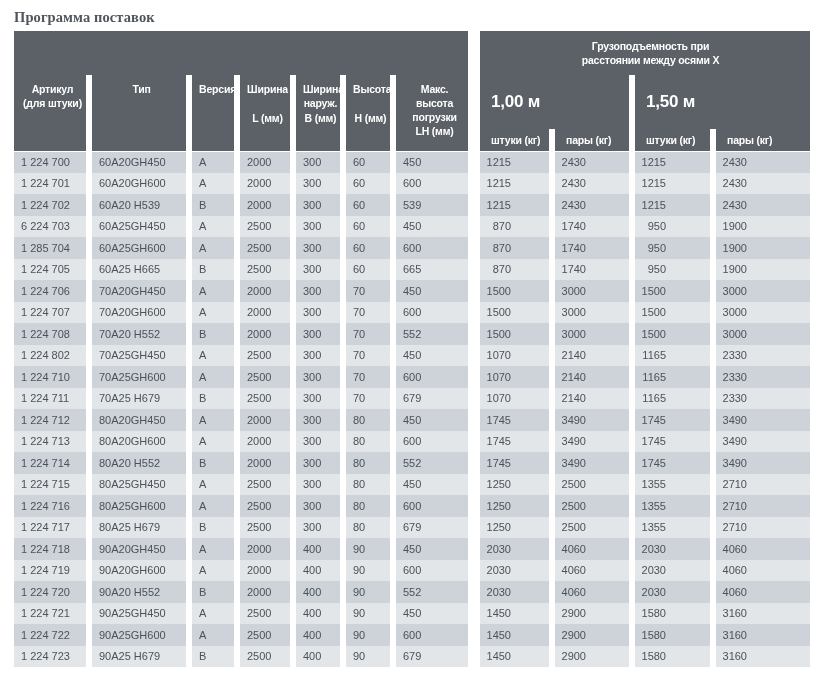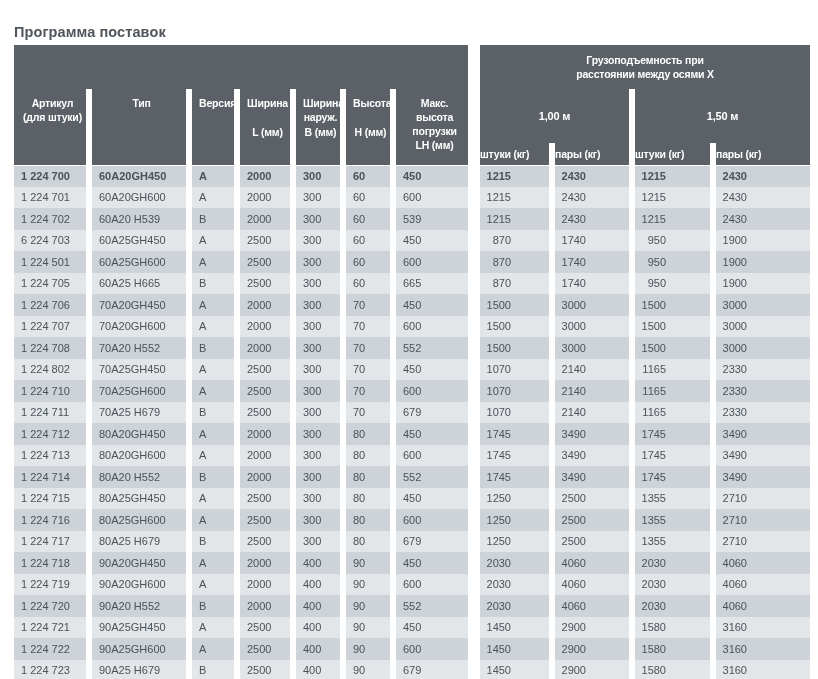--- a/index.html
+++ b/index.html
@@ -8,75 +8,76 @@
     width: 818px; height: 679px;
     background: #ffffff;
     font-family: "Liberation Sans", sans-serif;
     overflow: hidden;
   }
   .wrap { padding: 8px; }
   .page-title {
     font-size: 14.5px;
     font-weight: bold;
     color: #4f555b;
-    margin: 16px 0 5px 6px;
+    margin: 1px 0 5px 6px;
     letter-spacing: 0.1px;
+    font-family: Liberation Serif, serif;
   }
   table.supply {
     border-collapse: separate;
     border-spacing: 6px 0;
     table-layout: fixed;
     width: 808px;
   }
   th, td { padding: 0; margin: 0; }
   thead th {
     background: #5b6167;
     color: #ffffff;
     font-size: 10.5px;
     font-weight: bold;
     letter-spacing: -0.2px;
     text-align: left;
     vertical-align: top;
+    padding-left: 11px;
   }
   th.band { height: 44px; }
   th.cap-title {
     text-align: center;
     vertical-align: middle;
     white-space: pre-line;
     line-height: 14px;
   }
   th.hcell {
     height: 76px;
     padding: 7px 2px 0 7px;
     line-height: 14px;
     text-align: center;
   }
   .hname { white-space: pre-line; min-height: 29px; }
   th.group {
     height: 54px;
-    text-align: center;
     vertical-align: middle;
-    font-size: 11px;
+    font-size: 17px;
   }
   th.sub {
     height: 22px;
     vertical-align: middle;
   }
   th.spacer, td.sp { background: transparent; }
   tbody td {
     height: 21.5px;
     font-size: 11px;
     color: #4b5258;
     white-space: nowrap;
     vertical-align: middle;
     overflow: hidden;
   }
   tbody tr.odd  td:not(.sp) { background: #cdd3d8; }
   tbody tr.even td:not(.sp) { background: #e2e6e9; }
-  tbody tr:first-child td { border-top: 1.5px solid #ffffff; font-weight: bold; }
+  tbody tr:first-child td { border-top: 1.5px solid #ffffff; }
   td.cl { padding-left: 7px; }
   td.cr { padding-left: 6px; }
   td.cr .num { display: inline-block; width: 25px; text-align: right; }
 </style>
 </head>
 <body>
 
 <div class="wrap">
   <div class="page-title">Программа поставок</div>
 
@@ -196,21 +197,21 @@
           <td class="cl">300</td>
           <td class="cl">60</td>
           <td class="cl">450</td>
           <td class="sp"></td>
           <td class="cr"><span class="num">870</span></td>
           <td class="cr"><span class="num">1740</span></td>
           <td class="cr"><span class="num">950</span></td>
           <td class="cr"><span class="num">1900</span></td>
         </tr>
         <tr class="odd">
-          <td class="cl">1 224 501</td>
+          <td class="cl">1 285 704</td>
           <td class="cl">60A25GH600</td>
           <td class="cl">A</td>
           <td class="cl">2500</td>
           <td class="cl">300</td>
           <td class="cl">60</td>
           <td class="cl">600</td>
           <td class="sp"></td>
           <td class="cr"><span class="num">870</span></td>
           <td class="cr"><span class="num">1740</span></td>
           <td class="cr"><span class="num">950</span></td>

